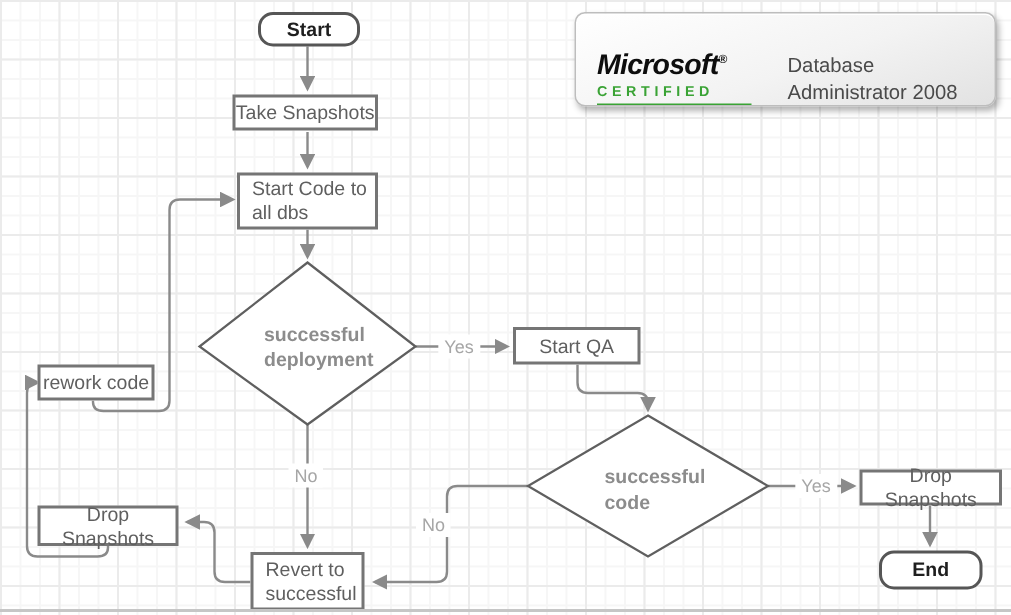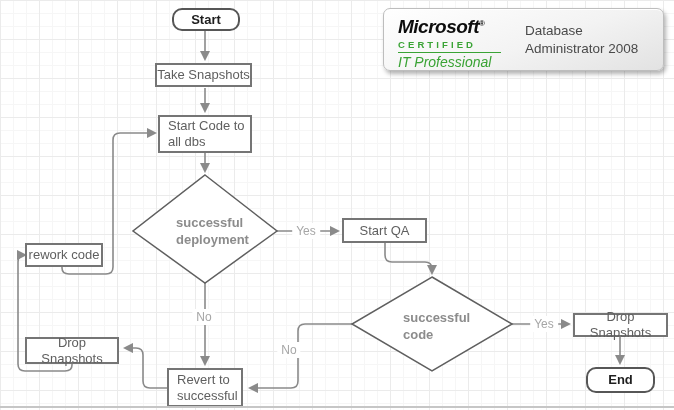--- a/index.html
+++ b/index.html
@@ -40,21 +40,21 @@
   }
 
   .bottom-rule { position:absolute; left:0; top:406px; width:674px; height:2px; background:#c6c6c6; }
 
   
   .badge {
     position:absolute; left:383px; top:8px; width:281px; height:63px;
     background:linear-gradient(160deg,#ffffff 0%,#f3f3f3 55%,#e2e2e2 100%);
     border:1px solid #bdbdbd; border-radius:7px;
     box-shadow:2px 3px 4px rgba(0,0,0,0.30), inset 0 1px 0 #ffffff;
-    display:flex; align-items:center;
+    display:flex; align-items:flex-end;
   }
   .badge-left { width:126px; padding:6px 0 0 14px; }
   .ms { font-size:19px; font-weight:bold; font-style:italic; color:#0d0d0d; letter-spacing:-0.5px; }
   .ms sup { font-size:8px; font-style:normal; vertical-align:super; }
   .cert { color:#3aa335; font-size:9.5px; font-weight:bold; letter-spacing:3.1px; margin-top:1px; white-space:nowrap; }
   .green-rule { width:103px; border-top:1.5px solid #3aa335; margin-top:2px; }
   .prog { color:#3aa335; font-style:italic; font-size:14px; margin-top:1px; white-space:nowrap; }
   .badge-divider { width:1px; background:#a8a8a8; margin:10px 0 9px 2px; }
   .badge-right {
     flex:1; display:flex; flex-direction:column; justify-content:center;
@@ -129,21 +129,20 @@
   <div class="elabel" style="left:306px; top:231px;">Yes</div>
   <div class="elabel" style="left:204px; top:317px;">No</div>
   <div class="elabel" style="left:544px; top:324px;">Yes</div>
   <div class="elabel" style="left:289px; top:350px;">No</div>
 
   <div class="badge">
     <div class="badge-left">
       <div class="ms"><span>Microsoft</span><sup>®</sup></div>
       <div class="cert">CERTIFIED</div>
       <div class="green-rule"></div>
-      <div class="prog">IT Professional</div>
     </div>
     <div class="badge-divider"></div>
     <div class="badge-right">
       <span>Database</span>
       <span>Administrator 2008</span>
     </div>
   </div>
 
   <div class="bottom-rule"></div>
 </div>

